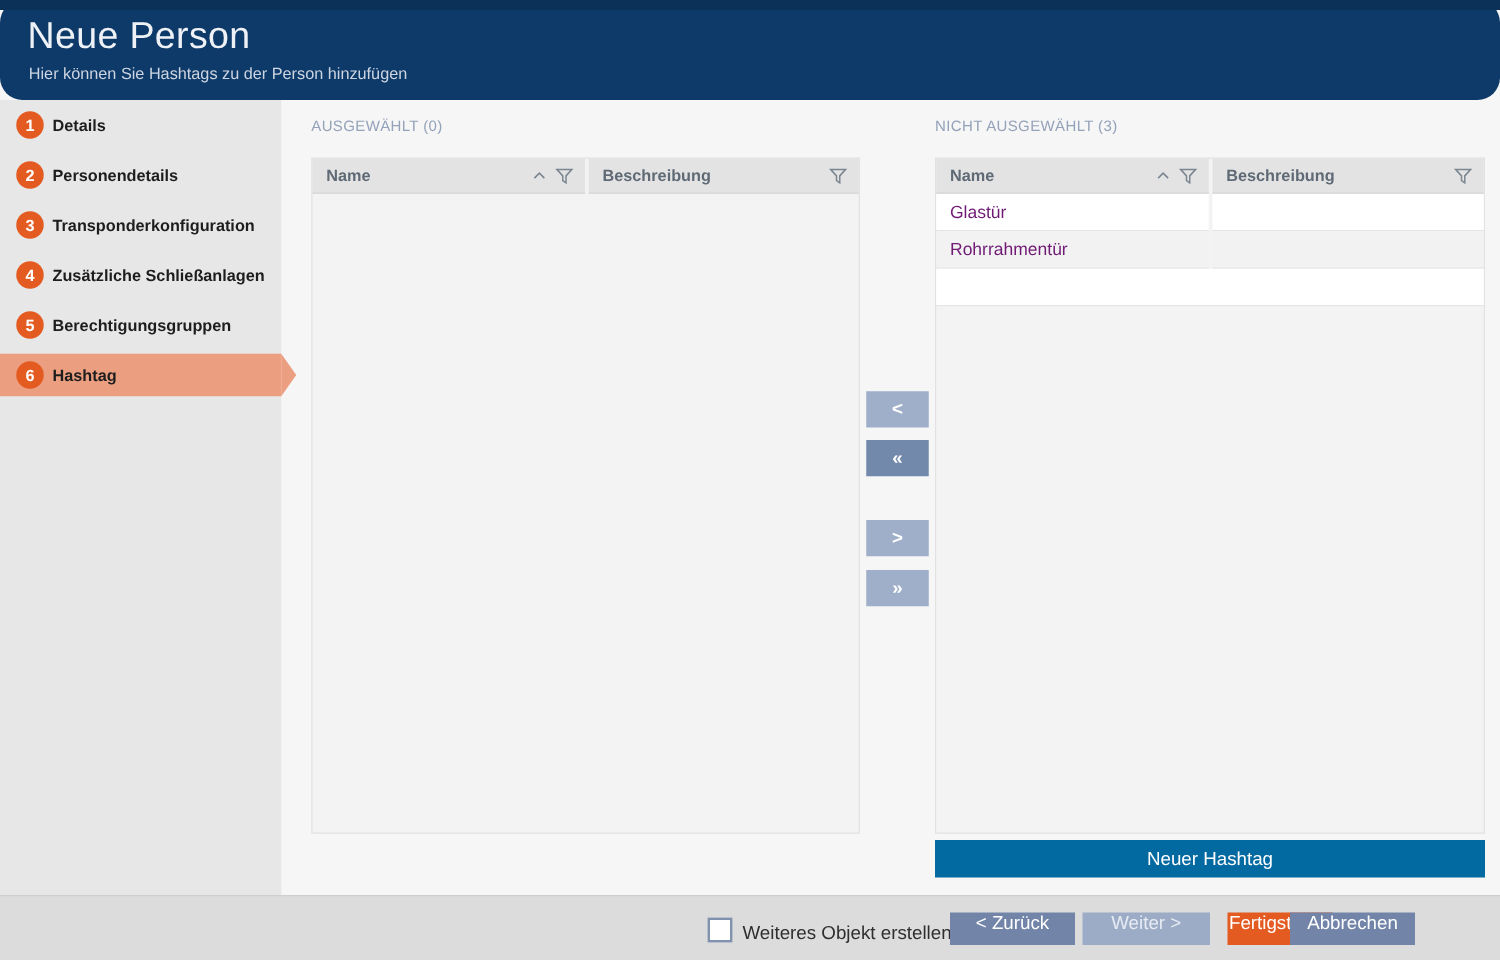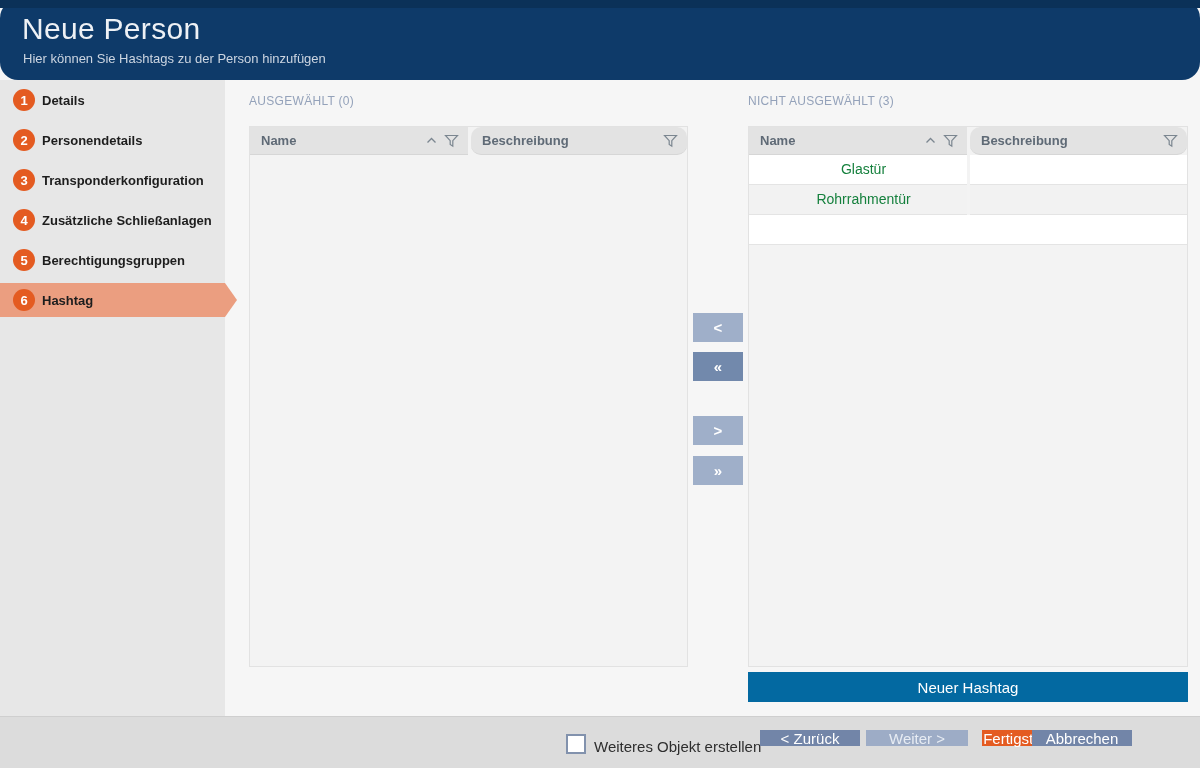--- a/index.html
+++ b/index.html
@@ -40,26 +40,26 @@
   
   .panel-label { position:absolute; top:94px; font-size:12px; color:#94a2ba; letter-spacing:.3px; }
   .dl-table { position:absolute; top:126px; height:541px; border:1px solid #e2e2e2; background:#f3f3f3; }
   .thead { display:flex; gap:3px; height:28px;font-weight:bold; }
   .hcell {
     position:relative; background:#e3e3e3; border-bottom:1px solid #d6d6d6;
     display:flex; align-items:center; padding-left:11px;
     font-size:13px; color:#5f6a76; cursor:pointer;
   }
   .hcell.c1 { flex:0 0 218px; }
-  .hcell.c2 { flex:1 1 auto;border-radius:10px; }
+  .hcell.c2 { flex:1 1 auto; }
   .hicons { position:absolute; right:9px; top:0; height:100%; display:flex; align-items:center; gap:7px; }
   .icon-svg { display:block; }
 
   .trow { display:flex; gap:3px; height:30px; cursor:pointer; }
-  .trow .cell { background:#ffffff; border-bottom:1px solid #e4e4e4; font-size:14px; color:#15803d; line-height:29px; padding-left:11px; overflow:hidden; white-space:nowrap;text-align:center; }
+  .trow .cell { background:#ffffff; border-bottom:1px solid #e4e4e4; font-size:14px; color:#701a75; line-height:29px; padding-left:11px; overflow:hidden; white-space:nowrap; }
   .trow.alt .cell { background:#f2f2f2; }
   .trow .cell.c1 { flex:0 0 218px; }
   .trow .cell.c2 { flex:1 1 auto; }
 
   
   .tbtn {
     position:absolute; left:693px; width:50px; height:29px;
     display:flex; align-items:center; justify-content:center;
     color:#ffffff; font-size:15px; font-weight:bold; cursor:pointer; user-select:none;
   }
@@ -74,22 +74,22 @@
   }
 
   
   .footer { position:absolute; left:0; bottom:0; width:1200px; height:52px; background:#dcdcdc; border-top:1px solid #cfcfcf; }
   .checkbox {
     position:absolute; left:566px; top:17px; width:20px; height:20px;
     background:#ffffff; border:2px solid #8292ad; cursor:pointer;
   }
   .chk-label { position:absolute; left:594px; top:21px; font-size:15px; color:#2e2e2e; cursor:default; }
   .fbtn {
-    position:absolute; top:13px; height:16px;
-    display:flex; align-items:center; justify-content:center;
+    position:absolute; top:13px; height:26px;
+    display:flex; align-items:flex-start; justify-content:center;
     font-size:15px; color:#ffffff; cursor:pointer; white-space:nowrap;
   }
   .fbtn.back   { left:760px;  width:100px; background:#7285a8; }
   .fbtn.next   { left:866px;  width:102px; background:#9dacc6; color:#e7ecf3; }
   .fbtn.finish { left:982px;  width:84px;  background:#e45b21; }
   .fbtn.cancel { left:1032px; width:100px; background:#7285a8; }
 </style>
 </head>
 <body>
 

